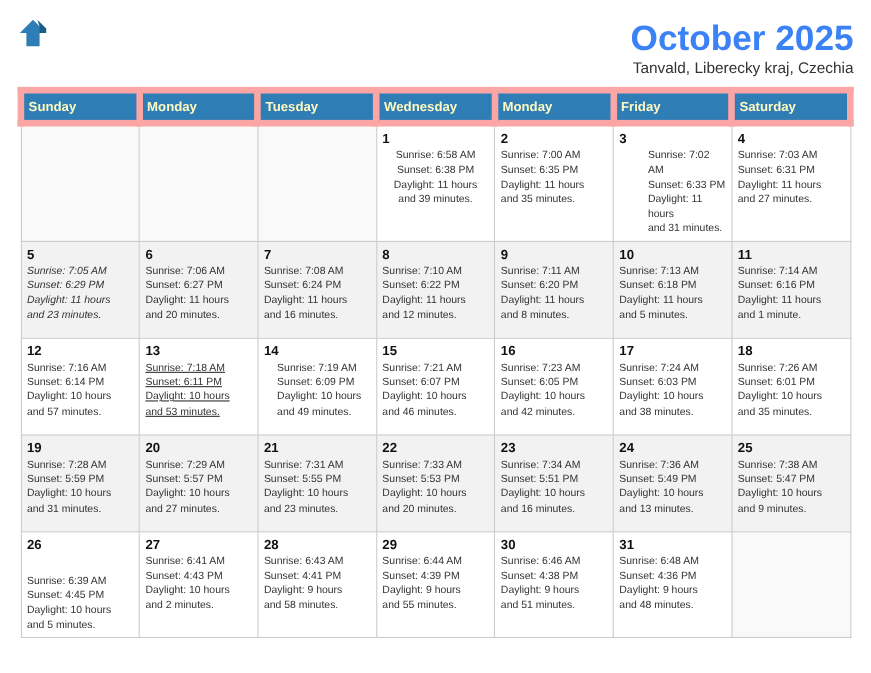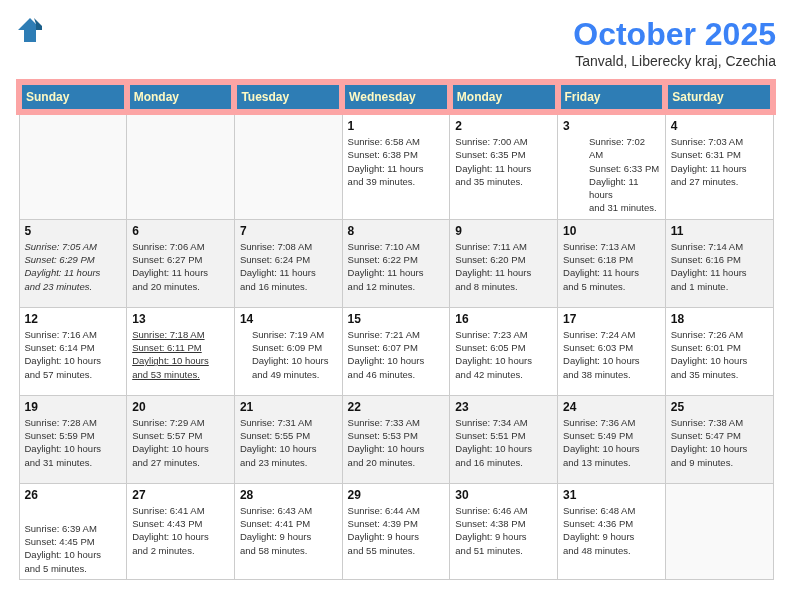--- a/index.html
+++ b/index.html
@@ -107,21 +107,21 @@
         <th>Saturday</th>
       </tr>
   </thead>
   <tbody id="calendar-body">
   <tr>
         <td class="empty"></td>
         <td class="empty"></td>
         <td class="empty"></td>
         <td>
           <div class="day-num">1</div>
-          <div class="cell-text" style="white-space: pre-line;">Sunrise: 6:58 AM
+          <div class="cell-text" style="white-space: pre-line; text-align: center;">Sunrise: 6:58 AM
 Sunset: 6:38 PM
 Daylight: 11 hours
 and 39 minutes.</div>
         </td>
         <td>
           <div class="day-num">2</div>
           <div class="cell-text" style="white-space: pre-line;">Sunrise: 7:00 AM
 Sunset: 6:35 PM
 Daylight: 11 hours
 and 35 minutes.</div>

